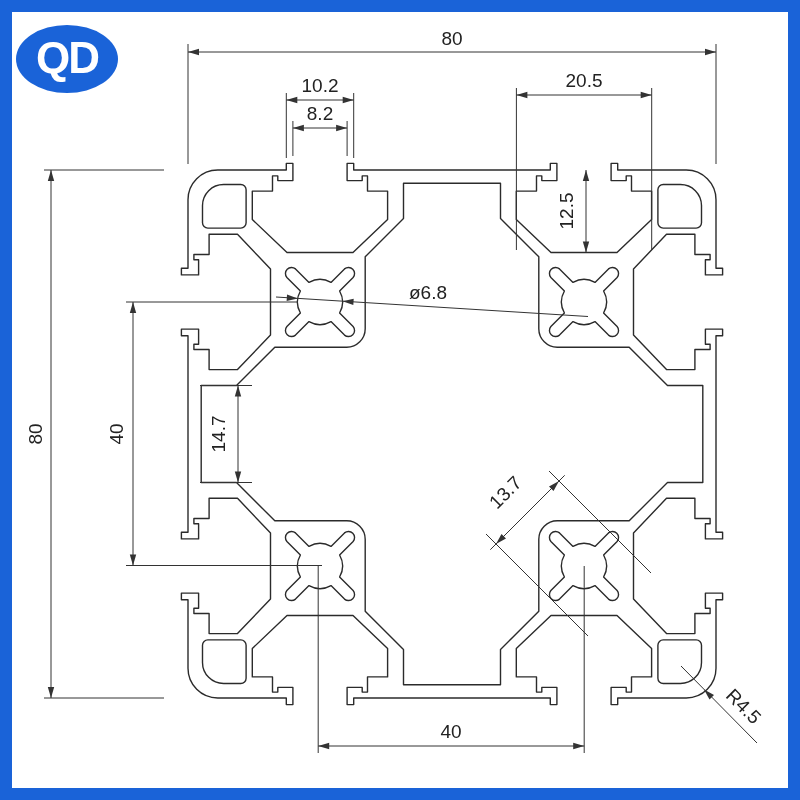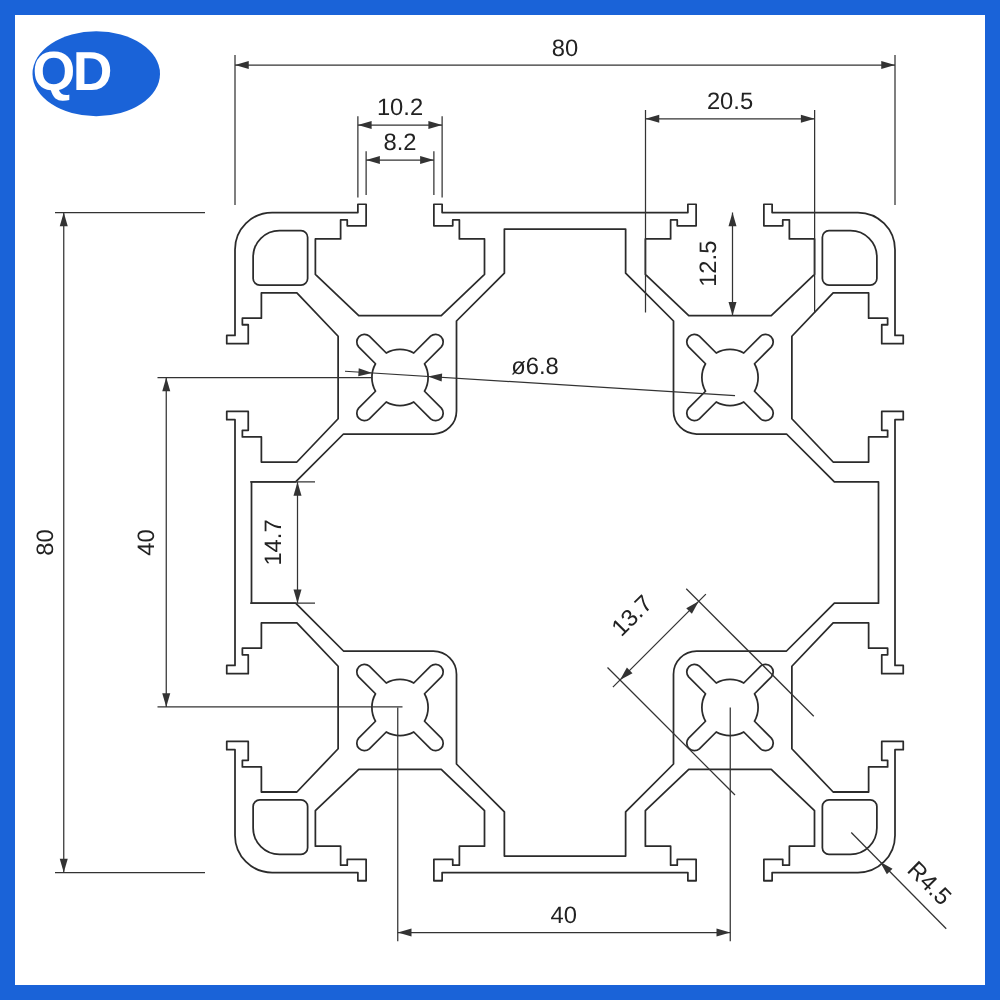--- a/index.html
+++ b/index.html
@@ -1,22 +1,22 @@
 <!DOCTYPE html>
 <html style="--frame: #1a63d8;"><head>
 <meta charset="utf-8">
 <style>
   html,body{margin:0;padding:0;}
   body{width:800px;height:800px;position:relative;background:#ffffff;
        font-family:"Liberation Sans",sans-serif;overflow:hidden;}
   .frame{position:absolute;inset:0;border:12px solid var(--frame,#1a63d8);
          box-sizing:border-box;pointer-events:none;z-index:3;}
-  .logo{position:absolute;left:26px;top:25px;width:102px;height:68px;
+  .logo{position:absolute;left:16px;top:25px;width:102px;height:68px;
         background:var(--frame,#1a63d8);border-radius:50%;z-index:4;
-        display:flex;align-items:center;justify-content:flex-start;}
+        display:flex;align-items:center;justify-content:center;}
   .logo span{color:#ffffff;font-size:44px;font-weight:bold;letter-spacing:-2px;
         transform:translateY(-1px);}
   svg{position:absolute;left:0;top:0;z-index:1;}
   .dim{font-size:19px;fill:#222222;}
   .cad{stroke:#2b2b2b;stroke-width:1.4;fill:none;stroke-linejoin:round;}
   .dln{stroke:#333333;stroke-width:1;fill:none;}
   .ah{fill:#333333;stroke:none;}
 </style>
 </head>
 <body>

